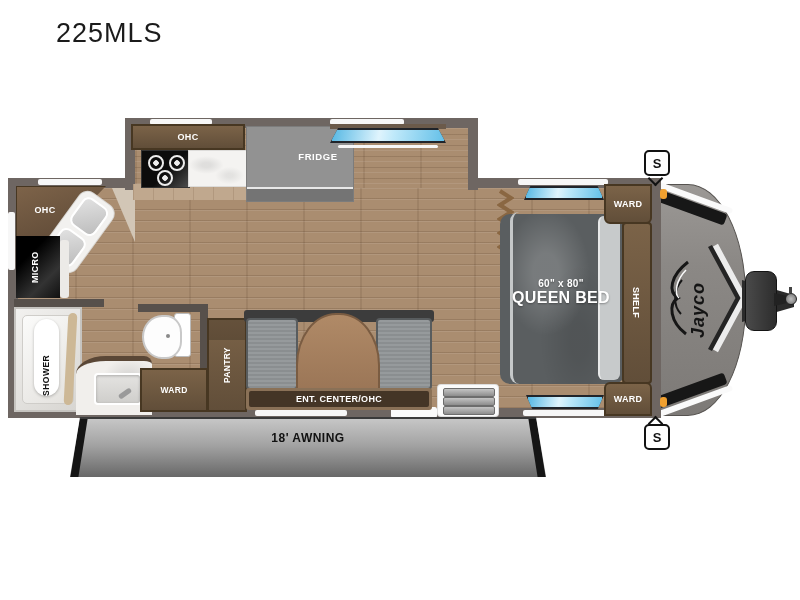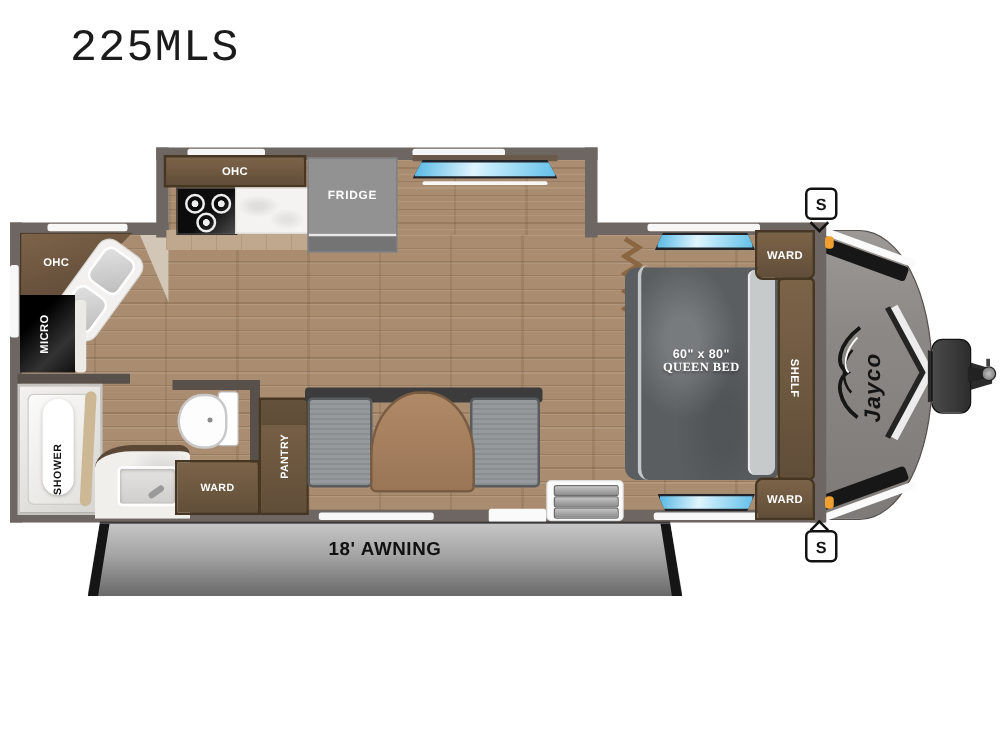--- a/index.html
+++ b/index.html
@@ -28,21 +28,21 @@
         display:flex;align-items:center;justify-content:center;font-weight:bold;font-size:13px;color:#121212;}
   .step{position:absolute;left:5px;width:50px;height:7px;background:linear-gradient(180deg,#c4c4c4,#8d8d8d);
         border:1px solid #6d6d6d;border-radius:2px;}
   .bowl{width:26px;height:30px;background:linear-gradient(135deg,#e2e2e2,#bcbcbc);border:2px solid #fff;border-radius:8px;margin:4px auto 0;}
 </style>
 </head>
 <body>
 
 <div id="canvas">
 
-  <div class="abs" style="left:56px;top:18px;font-size:36px;color:#1b1b1b;letter-spacing:1px;font-family:Liberation Mono, monospace;">225MLS</div>
+  <div class="abs" style="left:56px;top:18px;font-size:27px;color:#1b1b1b;letter-spacing:1px;">225MLS</div>
 
   <div class="abs" style="left:654px;top:184px;width:90px;height:230px;background:linear-gradient(180deg,#9b9895,#8b8885 35%,#7d7a77);
               border:1px solid #55524f;border-radius:4px 58px 58px 4px / 4px 112px 112px 4px;"></div>
   <div class="abs" style="left:660px;top:182px;width:78px;height:6px;background:#fafafa;transform:rotate(20deg);transform-origin:left top;border-radius:3px;"></div>
   <div class="abs" style="left:658px;top:189px;width:74px;height:12px;background:#171717;transform:rotate(20deg);transform-origin:left top;border-radius:3px;"></div>
   <div class="abs" style="left:658px;top:397px;width:74px;height:12px;background:#171717;transform:rotate(-20deg);transform-origin:left bottom;border-radius:3px;"></div>
   <div class="abs" style="left:660px;top:411px;width:78px;height:6px;background:#fafafa;transform:rotate(-20deg);transform-origin:left bottom;border-radius:3px;"></div>
 
   <svg class="abs" style="left:704px;top:238px;" width="44" height="120" viewBox="0 0 44 120">
     <path d="M10,8 L38,60 L10,112" stroke="#ececec" stroke-width="9" fill="none"></path>
@@ -94,21 +94,21 @@
               background-image:repeating-linear-gradient(90deg, rgba(90,60,35,.15) 0 1px, transparent 1px 20px);"></div>
   <div class="abs" style="left:141px;top:150px;width:47px;height:36px;background:linear-gradient(135deg,#0c0c0c 55%,#4e4e4e);border:1px solid #333;">
     <div class="burner" style="left:6px;top:4px;"></div>
     <div class="burner" style="left:27px;top:4px;"></div>
     <div class="burner" style="left:15px;top:19px;"></div>
   </div>
   <div class="abs" style="left:188px;top:150px;width:58px;height:35px;background:#f4f3f1;
               background-image:radial-gradient(ellipse at 30% 40%, rgba(160,160,160,.25) 0 8%, transparent 30%),
                                radial-gradient(ellipse at 70% 70%, rgba(160,160,160,.2) 0 6%, transparent 25%);
               border:1px solid #dddcda;"></div>
-  <div class="abs" style="left:246px;top:126px;width:70px;height:74px;background:#929292;border:1px solid #7c7c7c;">
+  <div class="abs" style="left:246px;top:126px;width:70px;height:74px;background:#929292;border:1px solid #7c7c7c;padding-left:36px;">
     <div class="lbl" style="width:100%;height:58px;font-size:9.5px;letter-spacing:.6px;">FRIDGE</div>
     <div class="abs" style="left:0;top:60px;width:100%;height:12px;background:#747474;border-top:2px solid #e8e8e8;"></div>
   </div>
 
   <div class="abs" style="left:330px;top:124px;width:116px;height:5px;background:#6b5a4a;"></div>
   <div class="win" style="left:330px;top:128px;width:116px;height:15px;clip-path:polygon(7% 0,93% 0,100% 100%,0 100%);">
     <div class="glass"></div>
   </div>
   <div class="wacc" style="left:338px;top:145px;width:100px;height:3px;"></div>
 
@@ -159,20 +159,24 @@
   <div class="cab" style="left:207px;top:318px;width:36px;height:90px;">
     <div class="abs" style="left:0;top:0;width:100%;height:20px;background:rgba(0,0,0,.18);"></div>
     <div class="lbl vlbl vup" style="position:absolute;left:13px;top:0;height:100%;font-size:8.5px;">PANTRY</div>
   </div>
 
   <div class="abs" style="left:244px;top:310px;width:190px;height:12px;background:#3c3c3c;border-radius:3px;"></div>
   <div class="bench" style="left:246px;top:318px;width:48px;height:68px;"></div>
   <div class="bench" style="left:376px;top:318px;width:52px;height:68px;"></div>
   <div class="abs" style="left:296px;top:313px;width:80px;height:77px;background:linear-gradient(180deg,#b08a67,#9a7556);
               border:2px solid #7a5c42;border-radius:40px 40px 5px 5px / 52px 52px 5px 5px;"></div>
+  <div class="abs" style="left:246px;top:388px;width:186px;height:22px;background:#8a7157;border-radius:3px;">
+    <div class="abs" style="inset:3px;background:#443526;border-radius:2px;"></div>
+    <div class="lbl" style="position:absolute;inset:0;font-size:9px;letter-spacing:.3px;">ENT. CENTER/OHC</div>
+  </div>
 
   <div class="abs" style="left:438px;top:385px;width:60px;height:31px;background:#fbfbfb;border-radius:3px;box-shadow:0 0 0 1px #ddd;">
     <div class="step" style="top:3px;"></div>
     <div class="step" style="top:12px;"></div>
     <div class="step" style="top:21px;"></div>
   </div>
 
   <div class="win" style="left:524px;top:186px;width:80px;height:14px;clip-path:polygon(8% 0,92% 0,100% 100%,0 100%);">
     <div class="glass"></div>
   </div>
@@ -186,21 +190,21 @@
 
   <div class="abs" style="left:500px;top:214px;width:124px;height:170px;background:#5a5e60;border-radius:10px;"></div>
   <div class="abs" style="left:510px;top:212px;width:110px;height:172px;border-radius:9px;
               background:linear-gradient(100deg,#9da0a1,#abaeaf 55%,#b4b7b8);
               background-image:radial-gradient(ellipse at 30% 35%, rgba(255,255,255,.18) 0 12%, transparent 40%),
                                radial-gradient(ellipse at 60% 75%, rgba(0,0,0,.10) 0 10%, transparent 42%);
               border-left:3px solid #c5c8c9;"></div>
   <div class="abs" style="left:598px;top:216px;width:20px;height:164px;background:#c7cacb;border-left:2px solid #e9eaea;border-radius:6px;"></div>
   <div class="abs" style="left:508px;top:278px;width:106px;">
     <div class="lbl" style="font-size:10px;text-shadow:0 1px 2px rgba(0,0,0,.35);">60" x 80"</div>
-    <div class="lbl" style="font-size:10px;text-shadow:0 1px 2px rgba(0,0,0,.35);font-family:Liberation Serif, serif;">QUEEN BED</div>
+    <div class="lbl" style="font-size:16px;text-shadow:0 1px 2px rgba(0,0,0,.35);">QUEEN BED</div>
   </div>
 
   <div class="cab" style="left:604px;top:184px;width:44px;height:36px;border-radius:0 0 6px 6px;">
     <div class="lbl" style="width:100%;height:100%;font-size:9px;">WARD</div>
   </div>
   <div class="cab" style="left:622px;top:222px;width:26px;height:158px;border-radius:4px;">
     <div class="lbl vlbl" style="position:absolute;left:7px;top:0;height:100%;font-size:9px;">SHELF</div>
   </div>
   <div class="cab" style="left:604px;top:382px;width:44px;height:30px;border-radius:6px 6px 0 0;">
     <div class="lbl" style="width:100%;height:100%;font-size:9px;">WARD</div>
@@ -216,16 +220,16 @@
   <div class="caret" style="left:650px;top:418px;transform:rotate(-135deg);"></div>
   <div class="sbox" style="left:644px;top:424px;">
     <span>S</span>
   </div>
 
   <div class="abs" style="left:70px;top:417px;width:476px;height:58px;
               clip-path:polygon(10px 0,466px 0,476px 100%,0 100%);
               background:linear-gradient(180deg,#c6c6c6,#a3a3a3 45%,#686868);border-top:2px solid #3a3a3a;">
     <div class="abs" style="left:5px;top:0;width:8px;height:100%;background:#151515;transform:skewX(-9deg);"></div>
     <div class="abs" style="right:5px;top:0;width:8px;height:100%;background:#151515;transform:skewX(9deg);"></div>
-    <div class="lbl" style="position:absolute;left:0;top:12px;width:100%;font-size:15px;color:#111;letter-spacing:.5px;">18' AWNING</div>
+    <div class="lbl" style="position:absolute;left:0;top:12px;width:100%;font-size:12px;color:#111;letter-spacing:.5px;">18' AWNING</div>
   </div>
 
 </div>
 
 </body></html>

